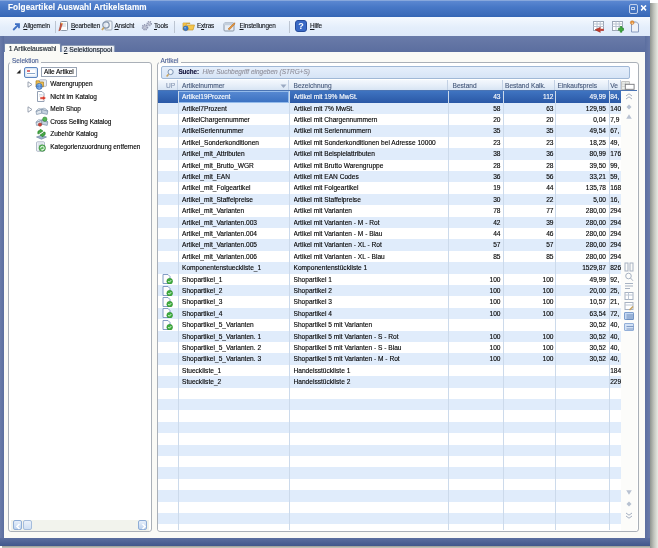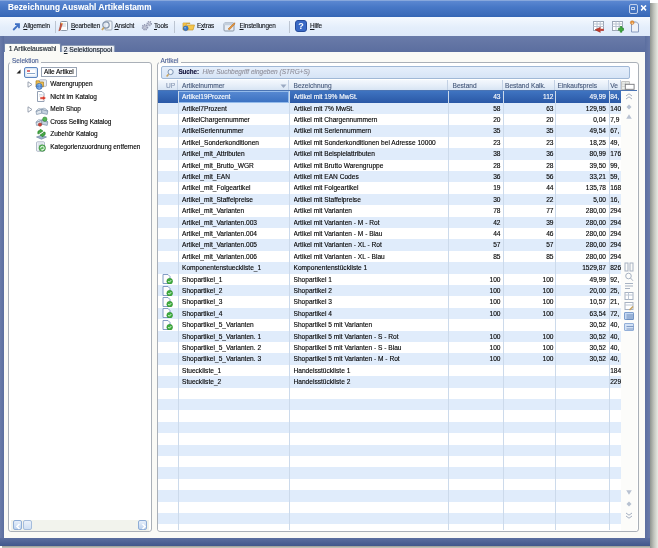--- a/index.html
+++ b/index.html
@@ -60,21 +60,21 @@
 #selrow { background:linear-gradient(180deg,#3f74c1,#2a58a6); color:#fff; }
 #focuscell { position:absolute; left:20px; top:0; width:110.5px; height:11.4px; background:linear-gradient(180deg,#5688d1,#3c72c2); border:1px solid #93baea; }
 #strip { left:620.5px; top:91px; width:16px; height:440px; background:#fcfcfa; }
 #chooser { left:621px; top:80.5px; width:15px; height:10px; }
 .vline { position:absolute; top:0; width:1px; background:#ccdaeb; }
 svg { display:block; }
 </style>
 </head>
 <body>
 <div class="abs" id="title"></div>
-<span class="abs" id="titletxt">Bezeichnung Auswahl Artikelstamm</span>
+<span class="abs" id="titletxt">Folgeartikel Auswahl Artikelstamm</span>
 <span class="abs" id="btnRestore">
     <i></i>
   </span>
 <span class="abs" id="btnClose">✕</span>
 <div class="abs" id="menu">
     <span class="mic" style="left:10px;">
       <svg width="12" height="12" viewBox="0 0 12 12">
         <path d="M3.2 10 L8.2 5 M5 4.2 L9 4.2 L9 8.2" stroke="#3f70c4" stroke-width="1.8" fill="none"></path>
       </svg>
     </span>

